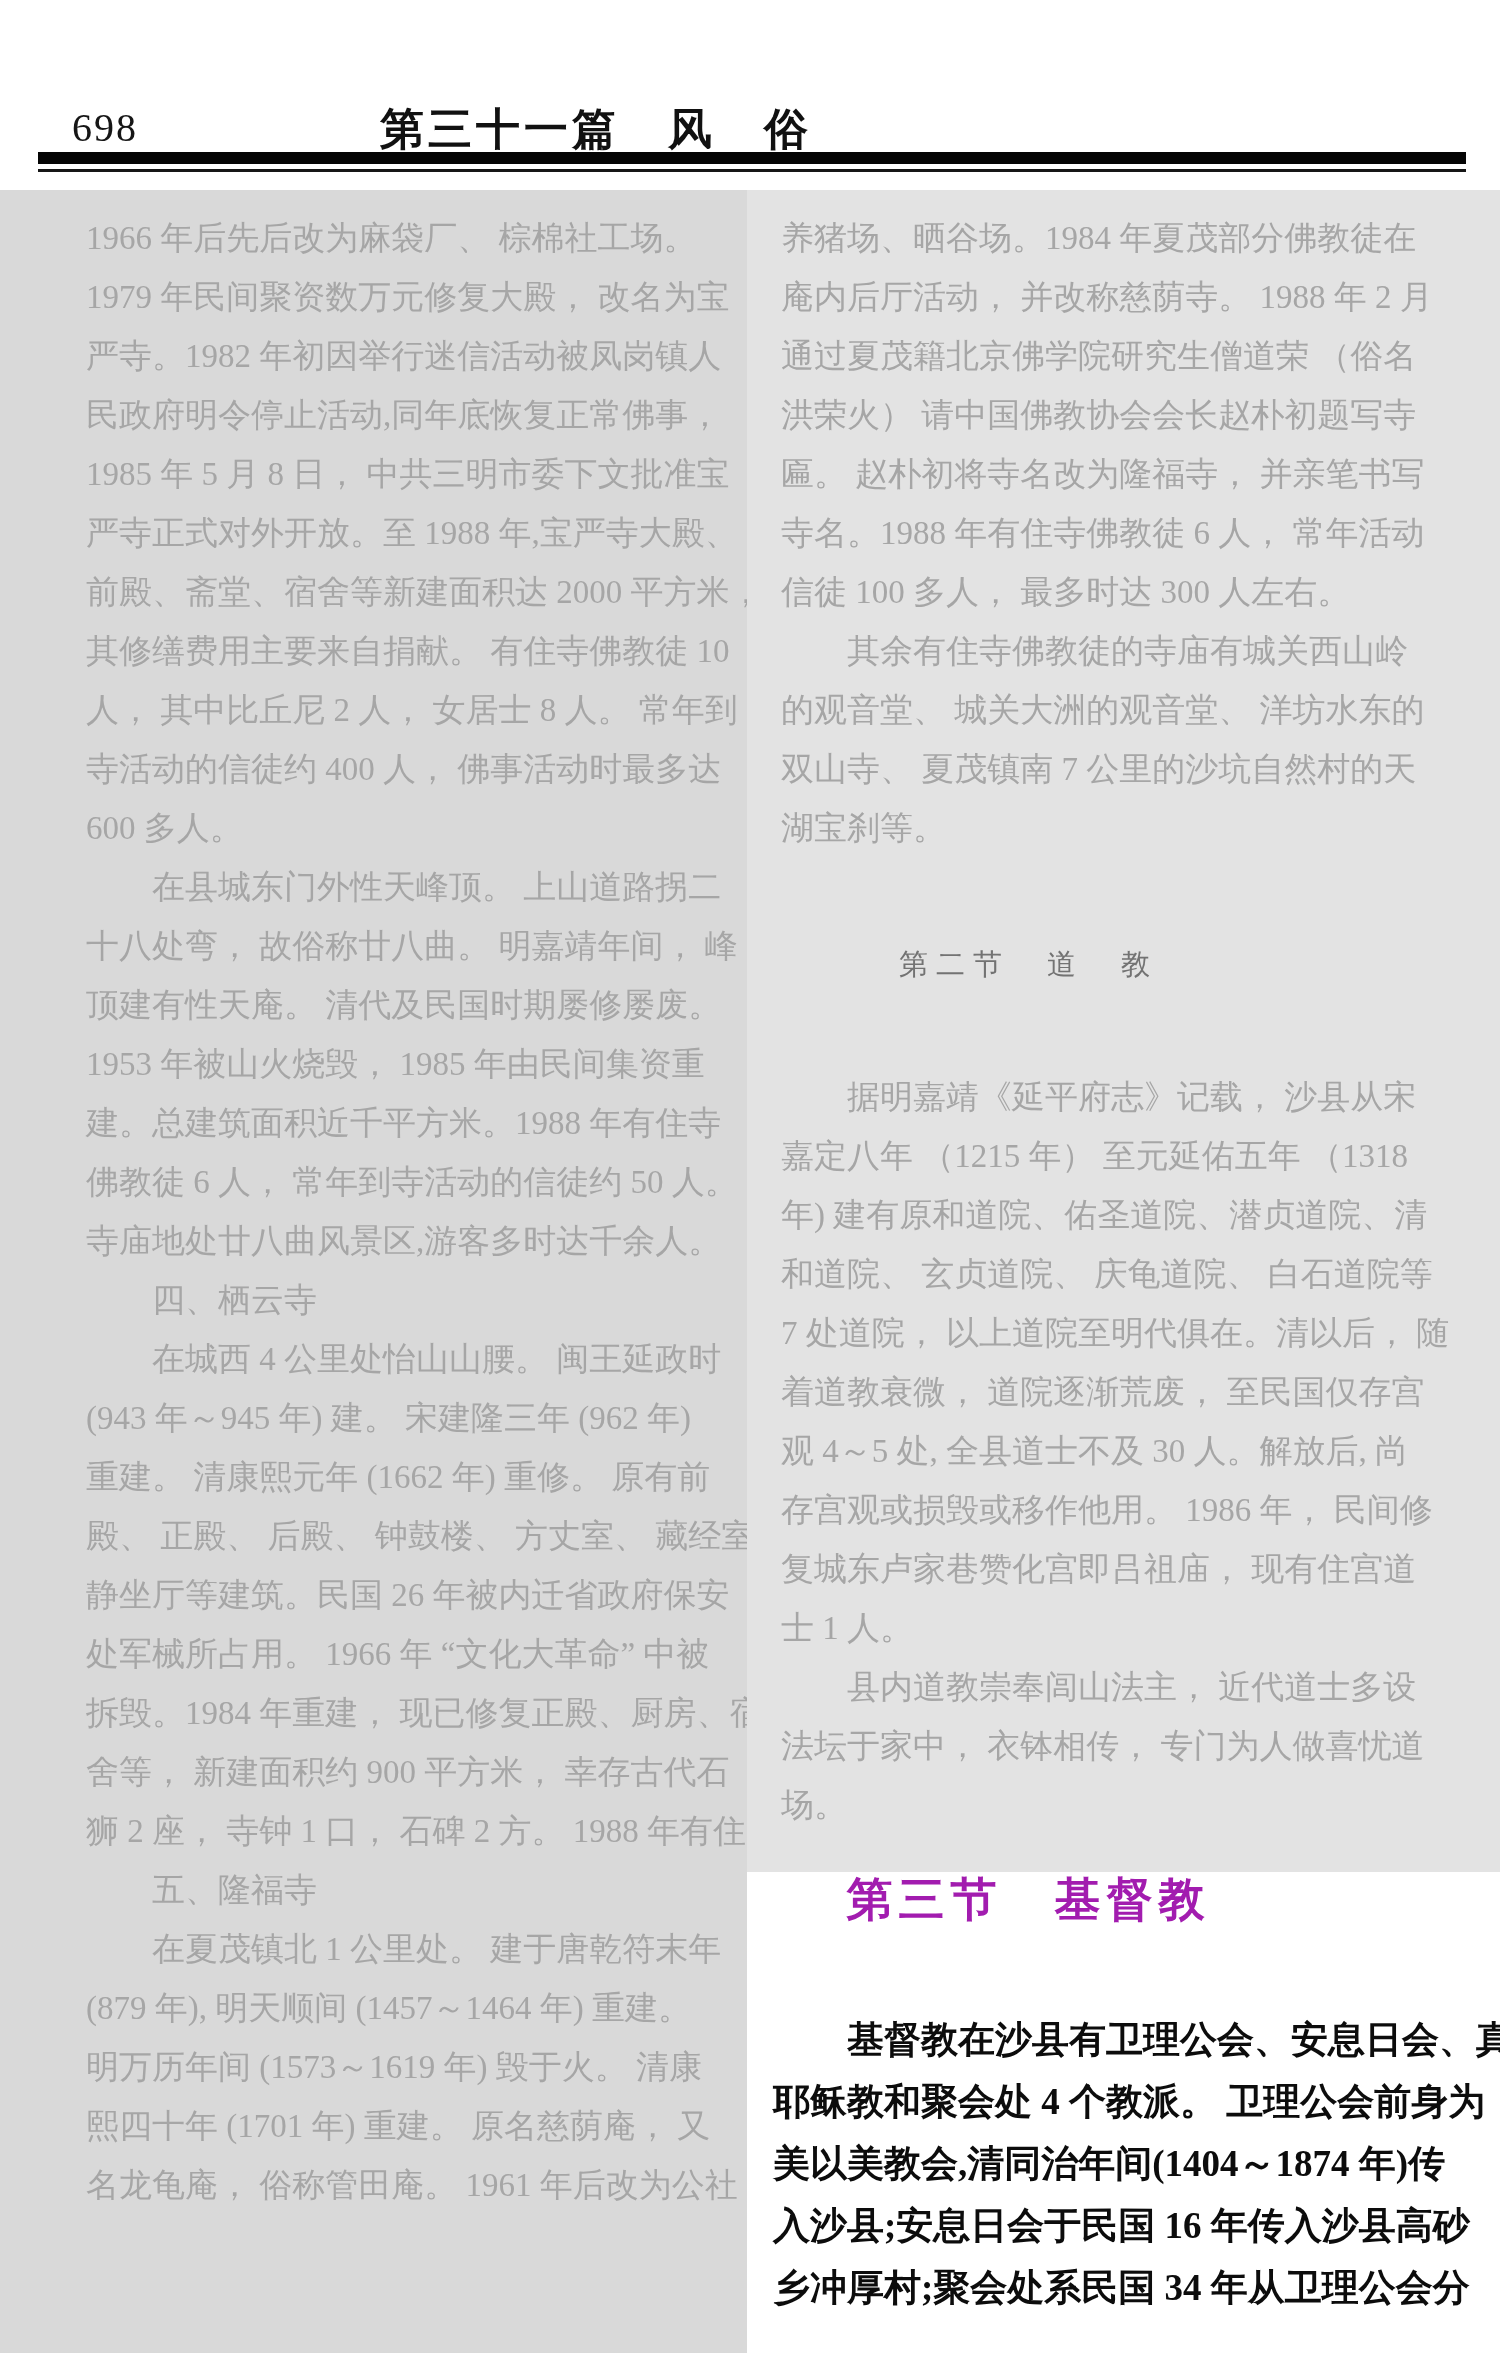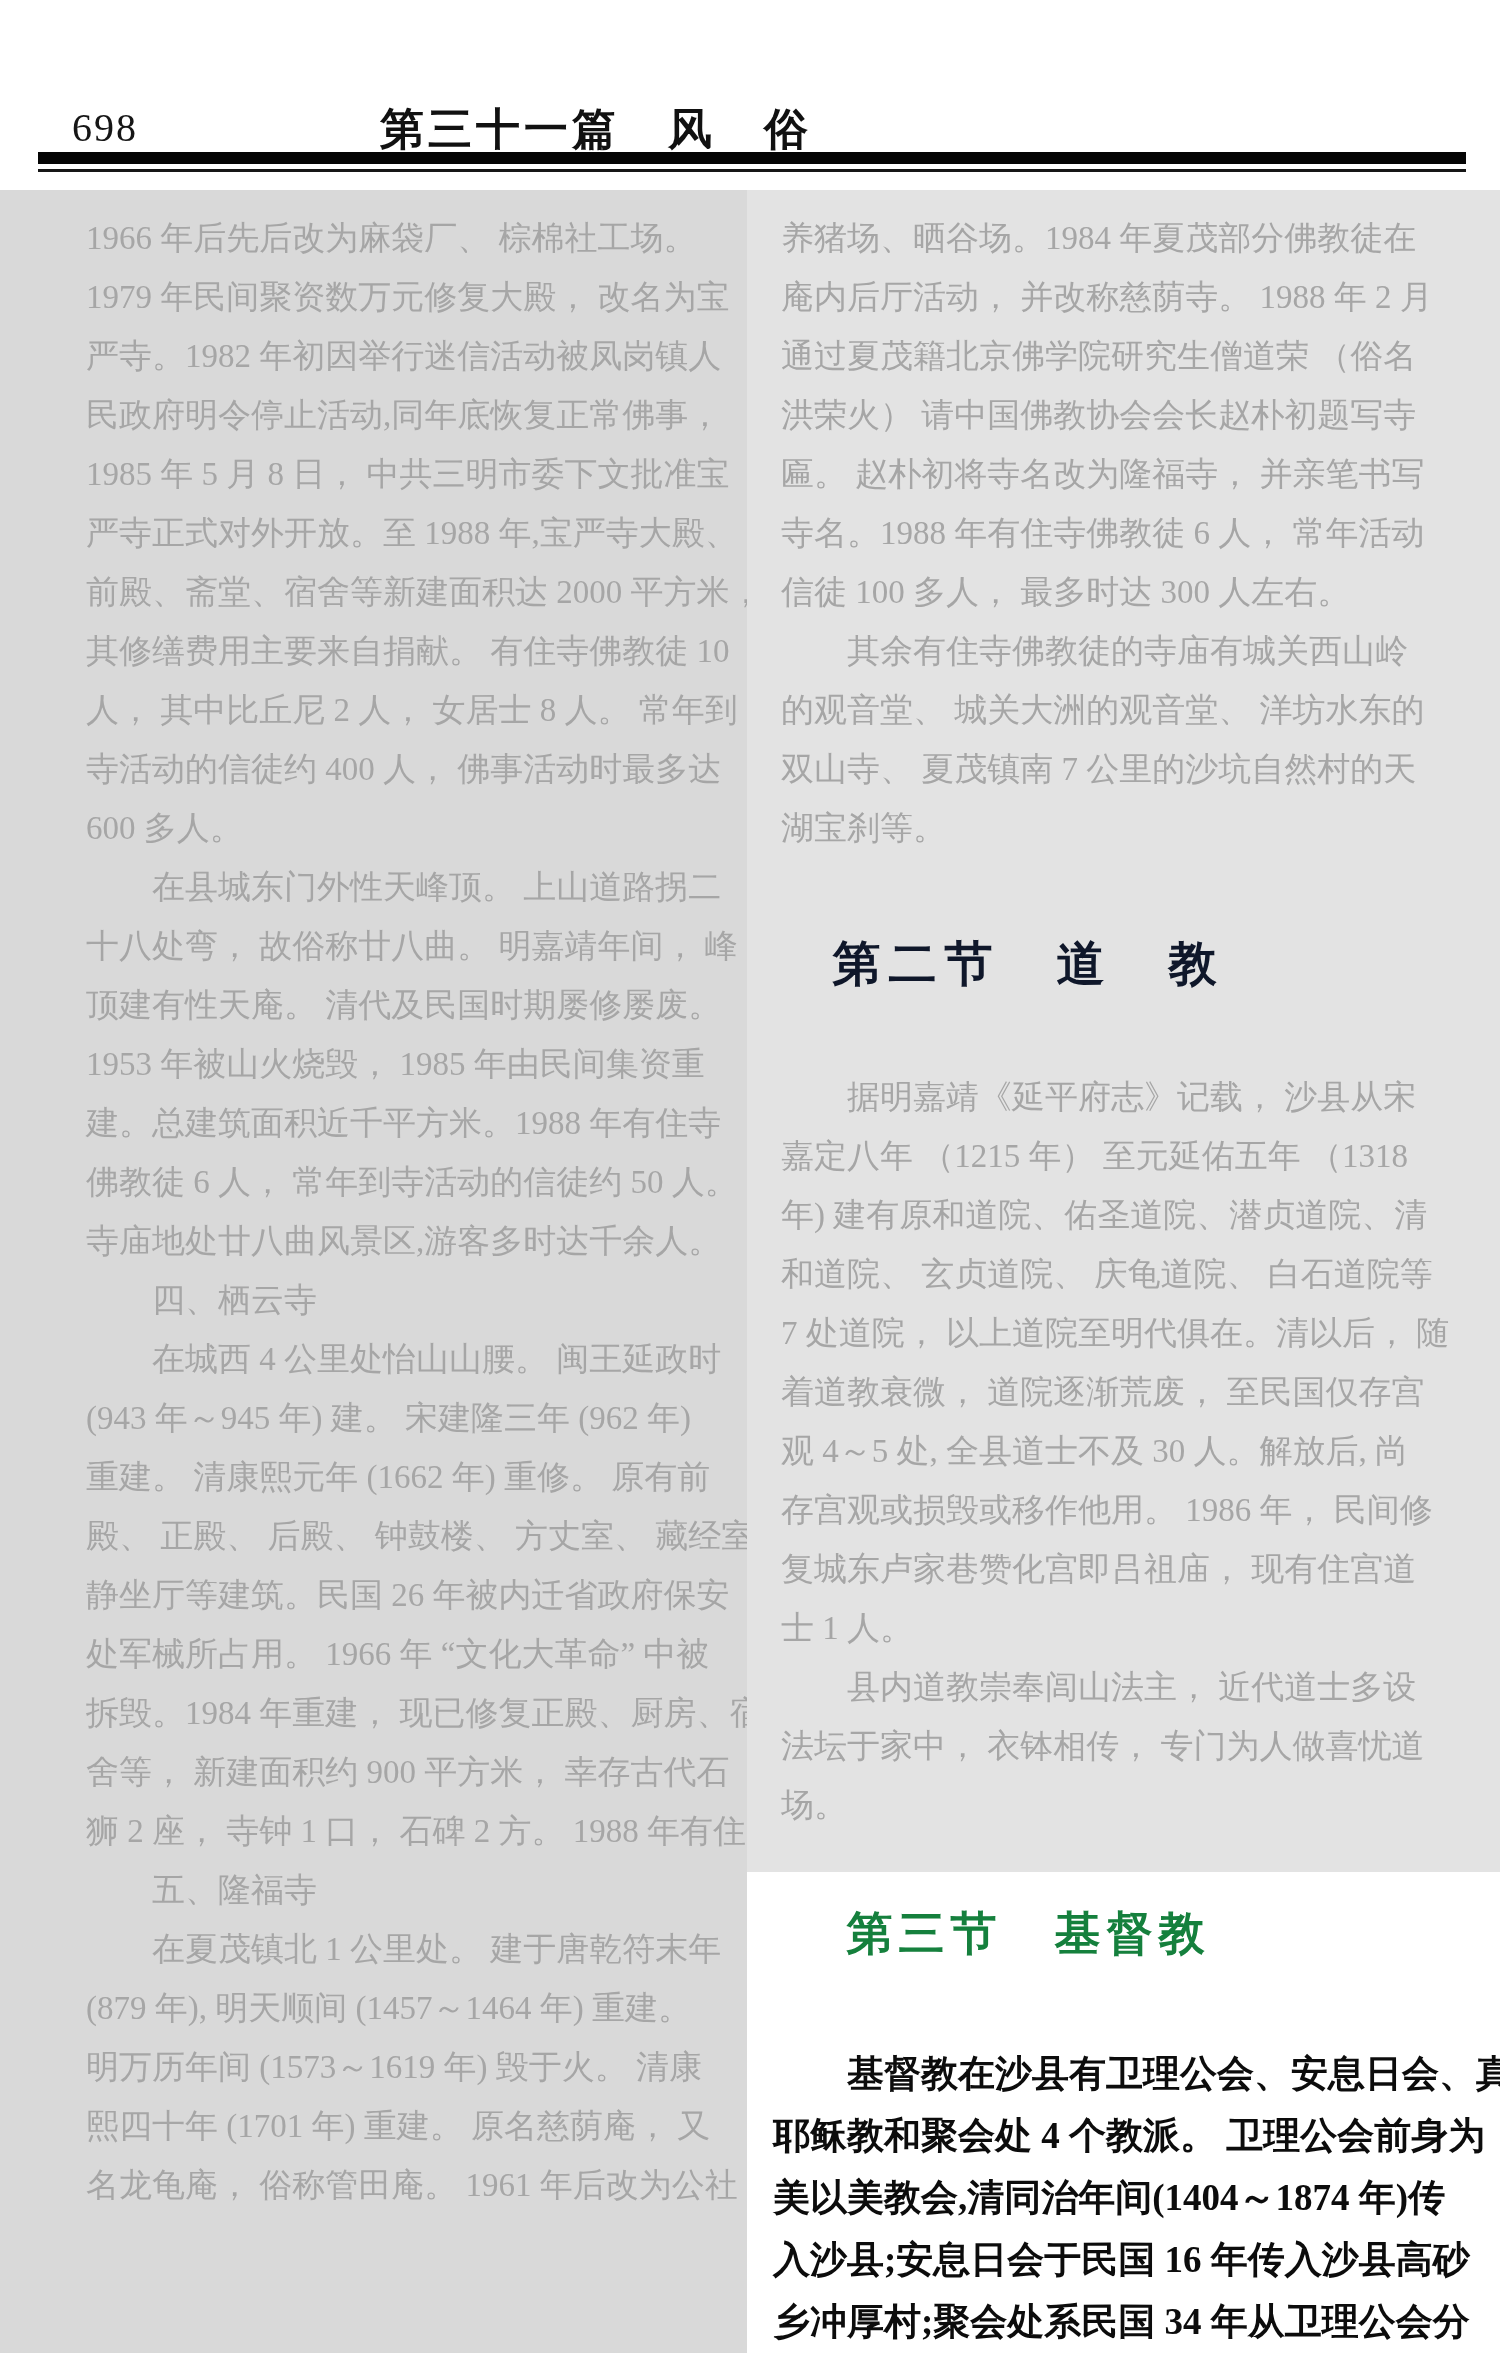--- a/index.html
+++ b/index.html
@@ -106,39 +106,37 @@
     white-space: pre;
     overflow: visible;
   }
   
   .section2-heading {
     margin-top: 72px;
     height: 60px;
     line-height: 60px;
     text-align: center;
     padding-right: 190px;
-    font-size: 48px;
-    color: #0f172a;
+    font-size: 29px;
+    color: #737373;
     letter-spacing: 8px;
     white-space: pre;
-    font-weight: bold;
   }
   .right-panel .lines.second {
     padding-top: 78px;
   }
   
   .section3-heading {
-    padding-top: 34px;
     height: 56px;
     line-height: 56px;
     text-align: center;
     padding-right: 190px;
     font-size: 46px;
     font-weight: bold;
-    color: #15803d;
+    color: #a21caf;
     letter-spacing: 6px;
     white-space: pre;
   }
   .white-panel .lines {
     padding-top: 86px;
     padding-left: 26px;
   }
   .white-panel .line {
     height: 62px;
     line-height: 52px;

